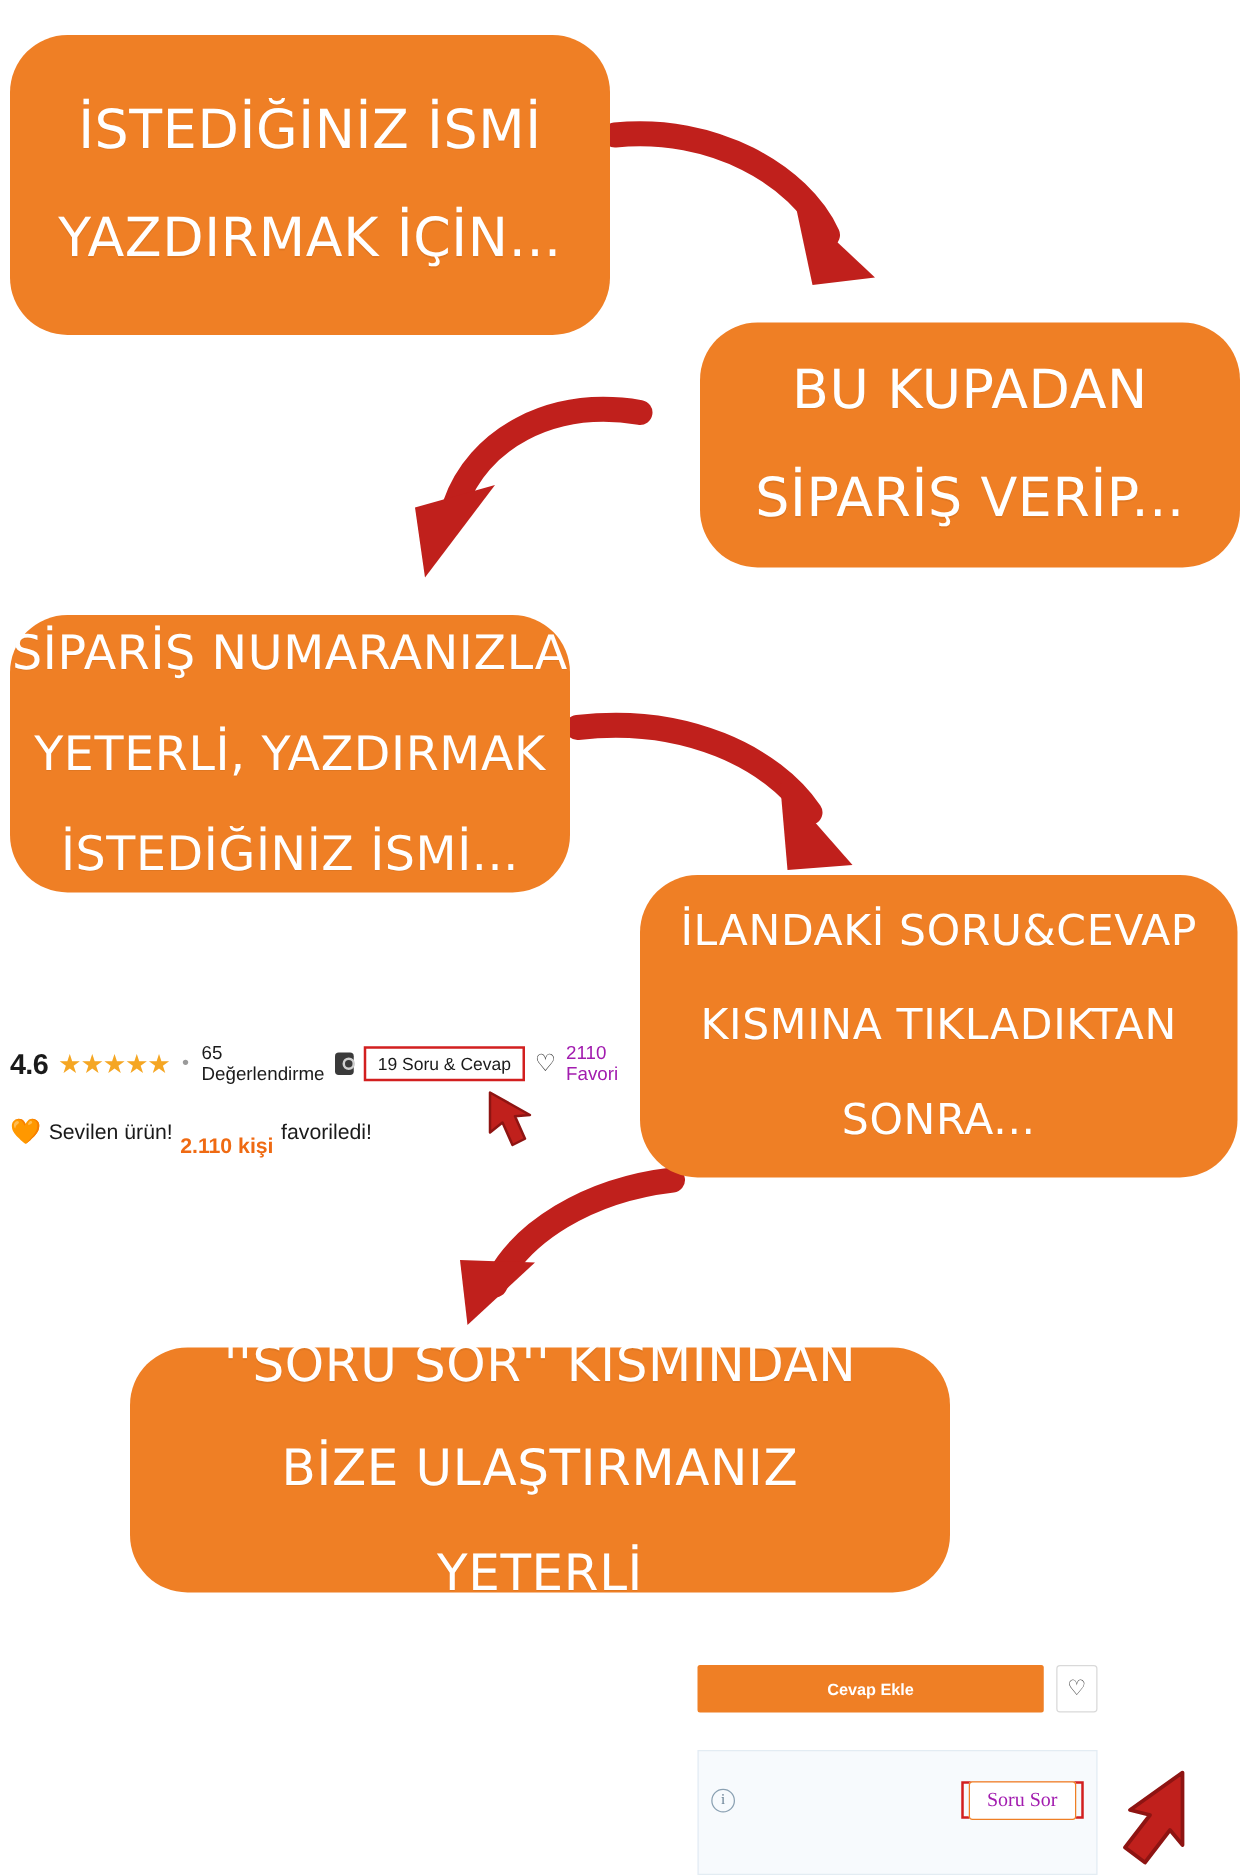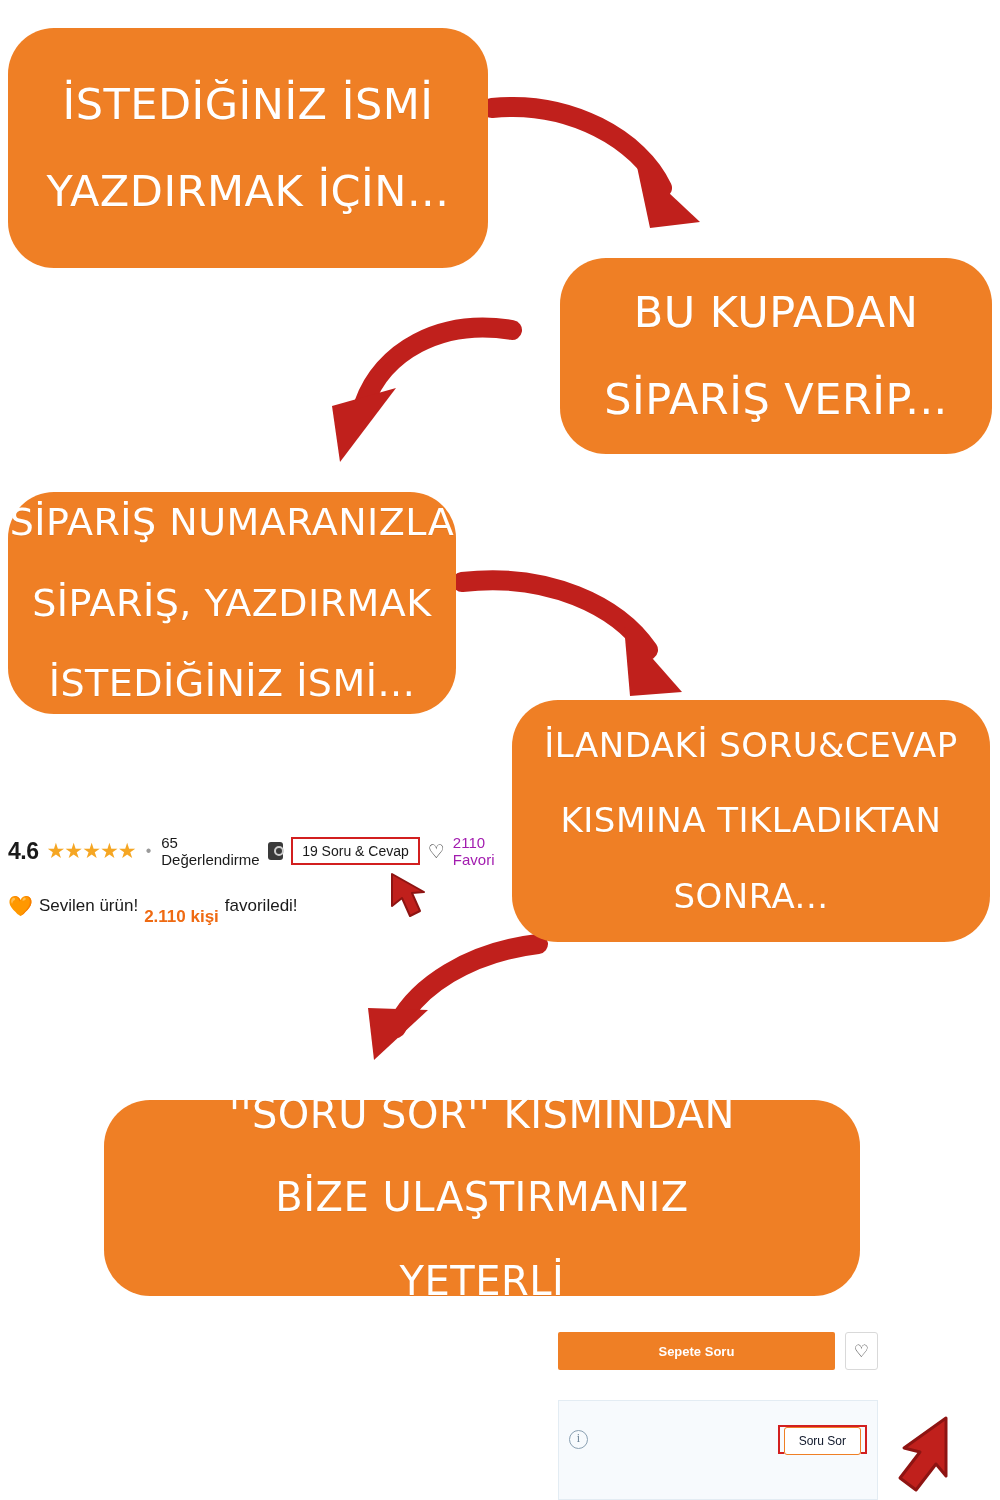--- a/index.html
+++ b/index.html
@@ -39,21 +39,21 @@
     text-shadow: 0 1px 0 rgba(0,0,0,0.06);
     gap: 32px;
   }
   .bubble .line { display: block; white-space: nowrap; }
 
   
   #b1 { left: 8px;  top: 28px;  width: 480px; height: 240px; font-size: 43px; }
   #b2 { left: 560px; top: 258px; width: 432px; height: 196px; font-size: 43px; }
   #b3 { left: 8px;  top: 492px; width: 448px; height: 222px; font-size: 38px; }
   #b4 { left: 512px; top: 700px; width: 478px; height: 242px; font-size: 34px; }
-  #b5 { left: 104px; top: 1078px; width: 756px; height: 196px; font-size: 40px; margin-top: 22px; }
+  #b5 { left: 104px; top: 1078px; width: 656px; height: 196px; font-size: 40px; }
 
   .arrow-svg { position: absolute; left: 0; top: 0; width: 1000px; height: 1500px; pointer-events: none; }
 
   
   .rating-strip {
     position: absolute;
     left: 8px;
     top: 828px;
     width: 500px;
     height: 46px;
@@ -148,24 +148,24 @@
     width: 17px; height: 17px; border: 1px solid #8aa0b2; border-radius: 50%;
     color: #6b8296; font-size: 12px; line-height: 15px; text-align: center;
     font-family: "Liberation Serif", serif;
   }
   .ask-btn {
     border: 2px solid #d21f1f;
     padding: 3px 4px;
   }
   .ask-btn-inner {
     border: 1px solid #ef7f25;
-    color: #0f172a;
+    color: #a21caf;
     background: #ffffff;
-    font-family: Liberation Sans, sans-serif;
-    font-size: 12px;
+    font-family: Liberation Serif, serif;
+    font-size: 16px;
     padding: 6px 14px;
     border-radius: 3px;
     white-space: nowrap;
   }
 </style>
 </head>
 <body>
 
 <div class="stage">
 
@@ -205,21 +205,21 @@
     <span class="line">YAZDIRMAK İÇİN...</span>
   </div>
 
   <div class="bubble" id="b2">
     <span class="line">BU KUPADAN</span>
     <span class="line">SİPARİŞ VERİP...</span>
   </div>
 
   <div class="bubble" id="b3">
     <span class="line">SİPARİŞ NUMARANIZLA</span>
-    <span class="line">SİPARİŞ, YAZDIRMAK</span>
+    <span class="line">YETERLİ, YAZDIRMAK</span>
     <span class="line">İSTEDİĞİNİZ İSMİ...</span>
   </div>
 
   <div class="bubble" id="b4">
     <span class="line">İLANDAKİ SORU&amp;CEVAP</span>
     <span class="line">KISMINA TIKLADIKTAN</span>
     <span class="line">SONRA...</span>
   </div>
 
   <div class="bubble" id="b5">
@@ -240,21 +240,21 @@
   </div>
 
   <div class="loved-line">
     <span class="loved-icon">🧡</span>
     <span>Sevilen ürün!</span>
     <span class="loved-count">2.110 kişi</span>
     <span>favoriledi!</span>
   </div>
 
   <div class="cart-row">
-    <div class="cart-btn">Sepete Soru</div>
+    <div class="cart-btn">Cevap Ekle</div>
     <div class="fav-btn">♡</div>
   </div>
 
   <div class="qa-panel">
     <div class="qa-panel-row">
       <span class="info-icon">i</span>
       <span class="ask-btn">
         <span class="ask-btn-inner">Soru Sor</span>
       </span>
     </div>

